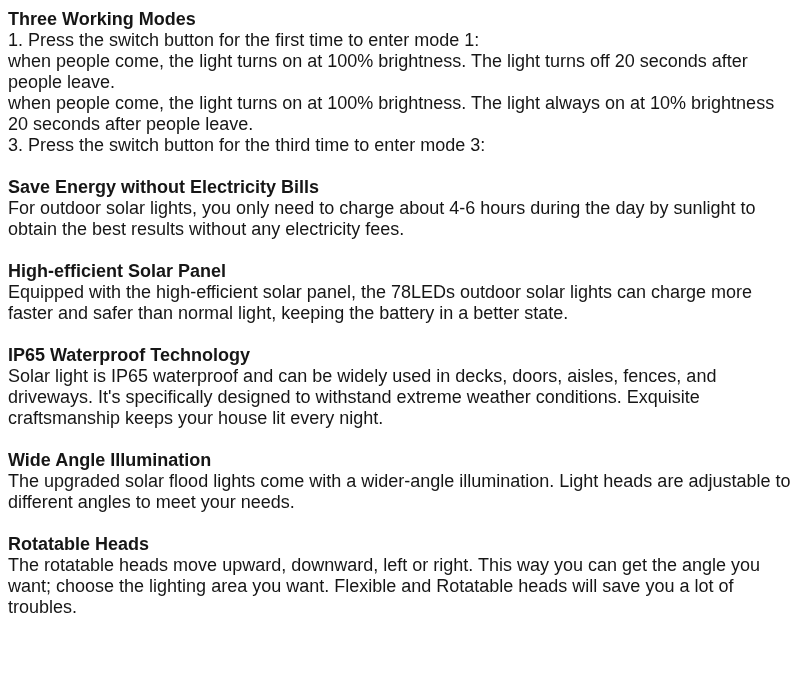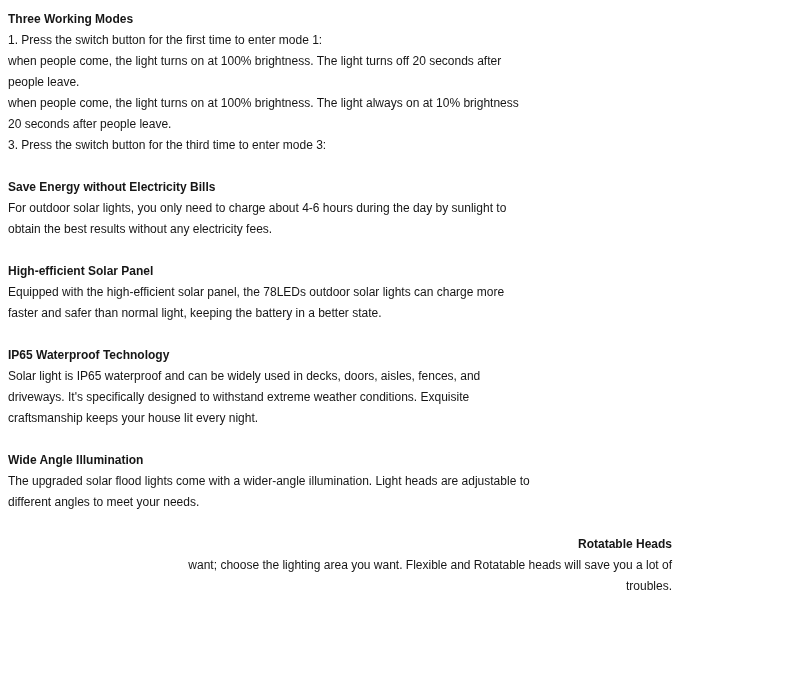--- a/index.html
+++ b/index.html
@@ -11,30 +11,29 @@
     width: 809px;
     height: 675px;
     overflow: hidden;
   }
   .doc {
     box-sizing: border-box;
     width: 680px;
     height: 675px;
     padding: 9px 8px 0 8px;
     font-family: "Liberation Sans", sans-serif;
-    font-size: 12px;
+    font-size: 18px;
     line-height: 21px;
     color: #161616;
   }
   .sec {
     margin: 0 0 21px 0;
   }
   .sec:last-child {
     margin-bottom: 0;
-    text-align: right;
   }
   .h {
     font-weight: bold;
     white-space: pre;
   }
   .line {
     white-space: pre;
   }
 </style>
 </head>
@@ -72,17 +71,18 @@
   </div>
 
   <div class="sec">
     <div class="h">Wide Angle Illumination</div>
     <div class="line">The upgraded solar flood lights come with a wider-angle illumination. Light heads are adjustable to</div>
     <div class="line">different angles to meet your needs.</div>
   </div>
 
   <div class="sec">
     <div class="h">Rotatable Heads</div>
+    <div class="line">The rotatable heads move upward, downward, left or right. This way you can get the angle you</div>
     <div class="line">want; choose the lighting area you want. Flexible and Rotatable heads will save you a lot of</div>
     <div class="line">troubles.</div>
   </div>
 
 </div>
 
 </body></html>

